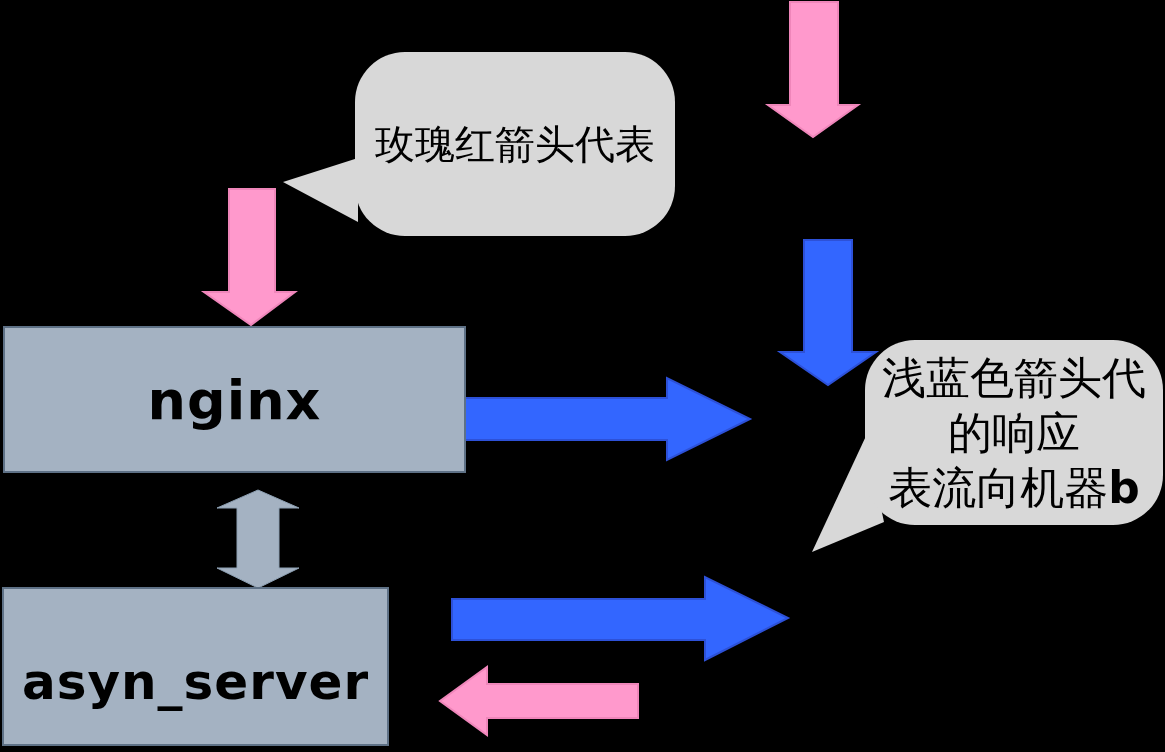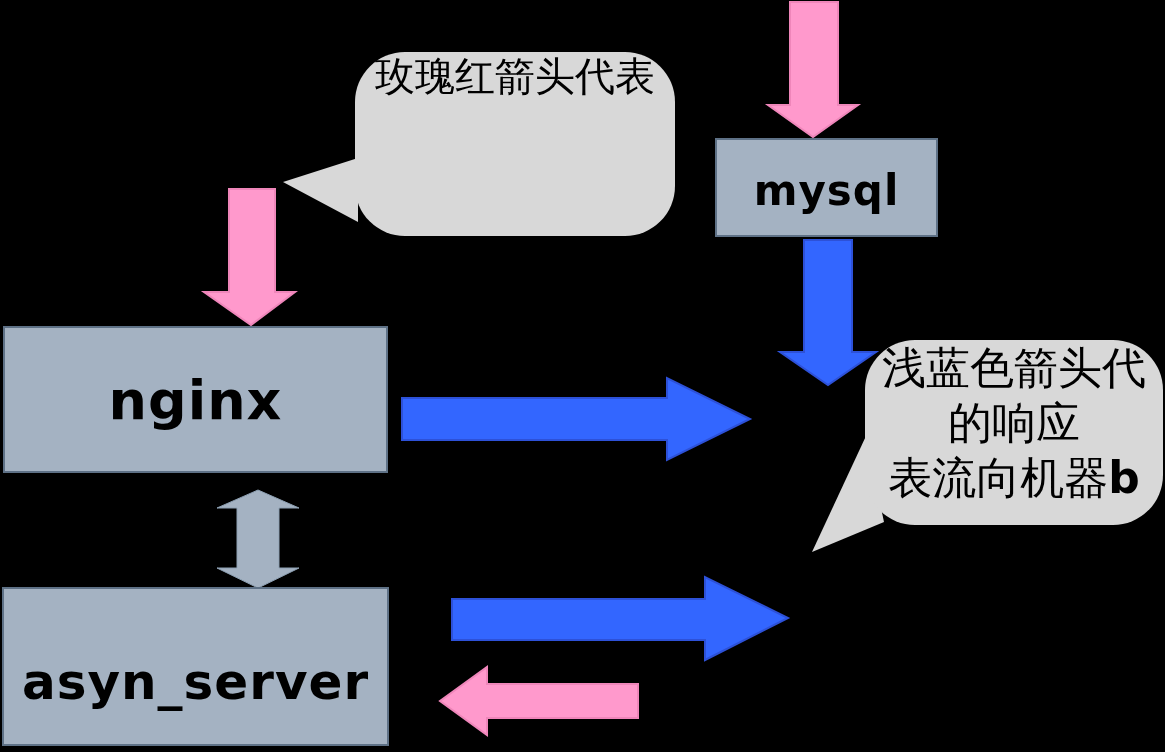--- a/index.html
+++ b/index.html
@@ -26,32 +26,32 @@
     background: #a4b2c2;
     border: 2px solid #5e7186;
     box-sizing: border-box;
     display: flex;
     align-items: center;
     justify-content: center;
     color: #000000;
     font-weight: 700;
     letter-spacing: 1px;
   }
-  #node-nginx  { left: 3px;   top: 326px; width: 385px; height: 147px; font-size: 54px; padding-top: 2px; }
+  #node-nginx  { left: 3px;   top: 326px; width: 463px; height: 147px; font-size: 54px; padding-top: 2px; }
   #node-mysql  { left: 715px; top: 138px; width: 223px; height: 99px;  font-size: 42px; padding-top: 6px; }
   #node-asyn   { left: 2px;   top: 587px; width: 387px; height: 159px; font-size: 50px; padding-top: 30px; align-items: center; }
 
   .bubble {
     position: absolute;
     background: #d8d8d8;
     border-radius: 50px;
     display: flex;
     flex-direction: column;
     align-items: center;
-    justify-content: flex-start;
+    justify-content: center;
     text-align: center;
     color: #000000;
     font-family: "DejaVu Serif", "Liberation Serif", serif;
   }
   #callout-rose { left: 355px; top: 52px;  width: 320px; height: 184px; font-size: 40px; line-height: 1.22; }
   #callout-blue { left: 865px; top: 340px; width: 298px; height: 185px; font-size: 44px; line-height: 1.25; }
   .bubble-line { white-space: nowrap; }
   .latin-bold {
     font-family: "DejaVu Sans", "Liberation Sans", sans-serif;
     font-weight: 700;
@@ -75,23 +75,20 @@
 
     <polygon class="blue-edge" points="402,398 667,398 667,378 750,419 667,460 667,440 402,440" fill="#3366ff"></polygon>
 
     <polygon class="gray-edge" points="258,490 299,508 279,508 279,568 299,568 258,588 217,568 237,568 237,508 217,508" fill="#a4b2c2"></polygon>
 
     <polygon class="blue-edge" points="452,599 705,599 705,577 788,618 705,660 705,640 452,640" fill="#3366ff"></polygon>
 
     <polygon class="rose-edge" points="638,684 638,718 487,718 487,735 440,701 487,667 487,684" fill="#ff99cc"></polygon>
   </svg>
 
-  <div class="node" id="node-mysql">
-    <span>mysql</span>
-  </div>
 
   <div class="node" id="node-nginx">
     <span>nginx</span>
   </div>
 
   <div class="node" id="node-asyn">
     <span>asyn_server</span>
   </div>
 
   <div class="bubble" id="callout-rose">

